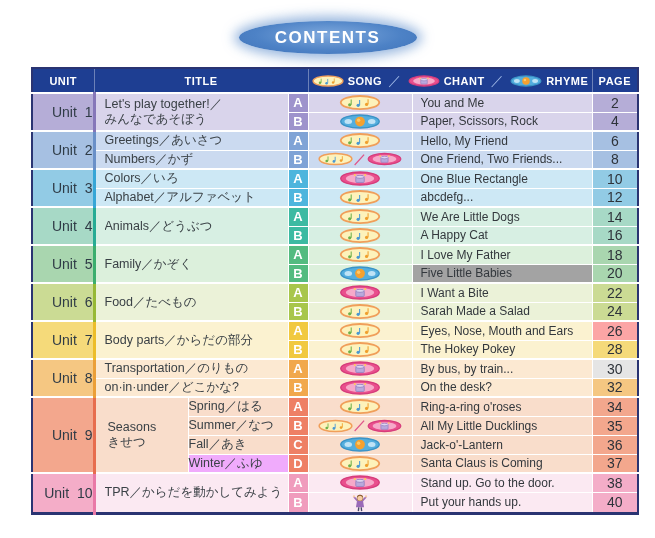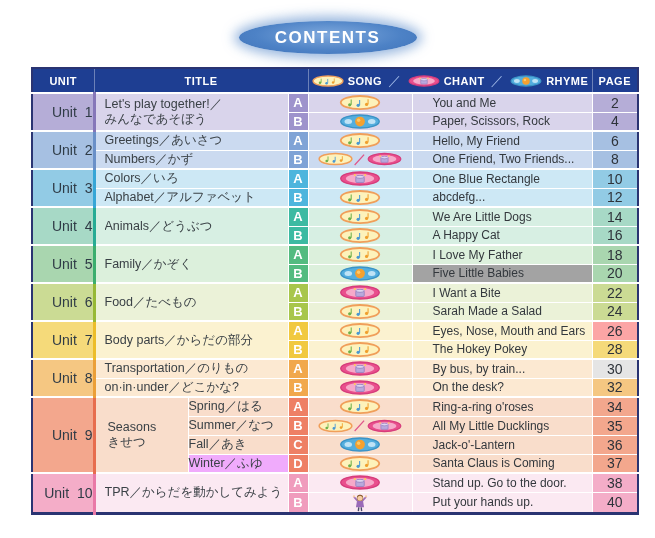--- a/index.html
+++ b/index.html
@@ -43,21 +43,21 @@
   .c-season { font-size:12.5px; color:#3a4146; border-left:1px solid #fff; white-space:nowrap; }
   .c-letter { text-align:center; color:#fff; font-weight:bold; font-size:13px; border-left:1px solid #fff; }
   .c-icon { border-left:1px solid #fff; }
   .iconwrap { display:flex; align-items:center; justify-content:center; }
   .icon { display:inline-flex; }
   .icon svg { width:44px; height:15px; display:block; }
   .icon.small svg { width:35px; height:14px; }
   .icon.tall svg { width:18px; height:19px; }
   .hicon svg { width:32px; height:12px; display:block; }
   .icon-slash { color:#e0558a; font-size:12px; margin:0 1px; font-weight:bold; }
-  .c-song { font-size:12px; color:#33383d; padding-left:20px; border-left:1px solid #fff; white-space:nowrap; overflow:hidden; }
+  .c-song { font-size:12px; color:#33383d; padding-left:8px; border-left:1px solid #fff; white-space:nowrap; overflow:hidden; }
   .c-page { text-align:center; font-size:14px; color:#2e333a; border-left:1px solid #fff; }
 </style>
 </head>
 <body>
 
 <div class="contents-oval">CONTENTS</div>
 
 <table class="toc">
   <colgroup>
     <col style="width:62px">

